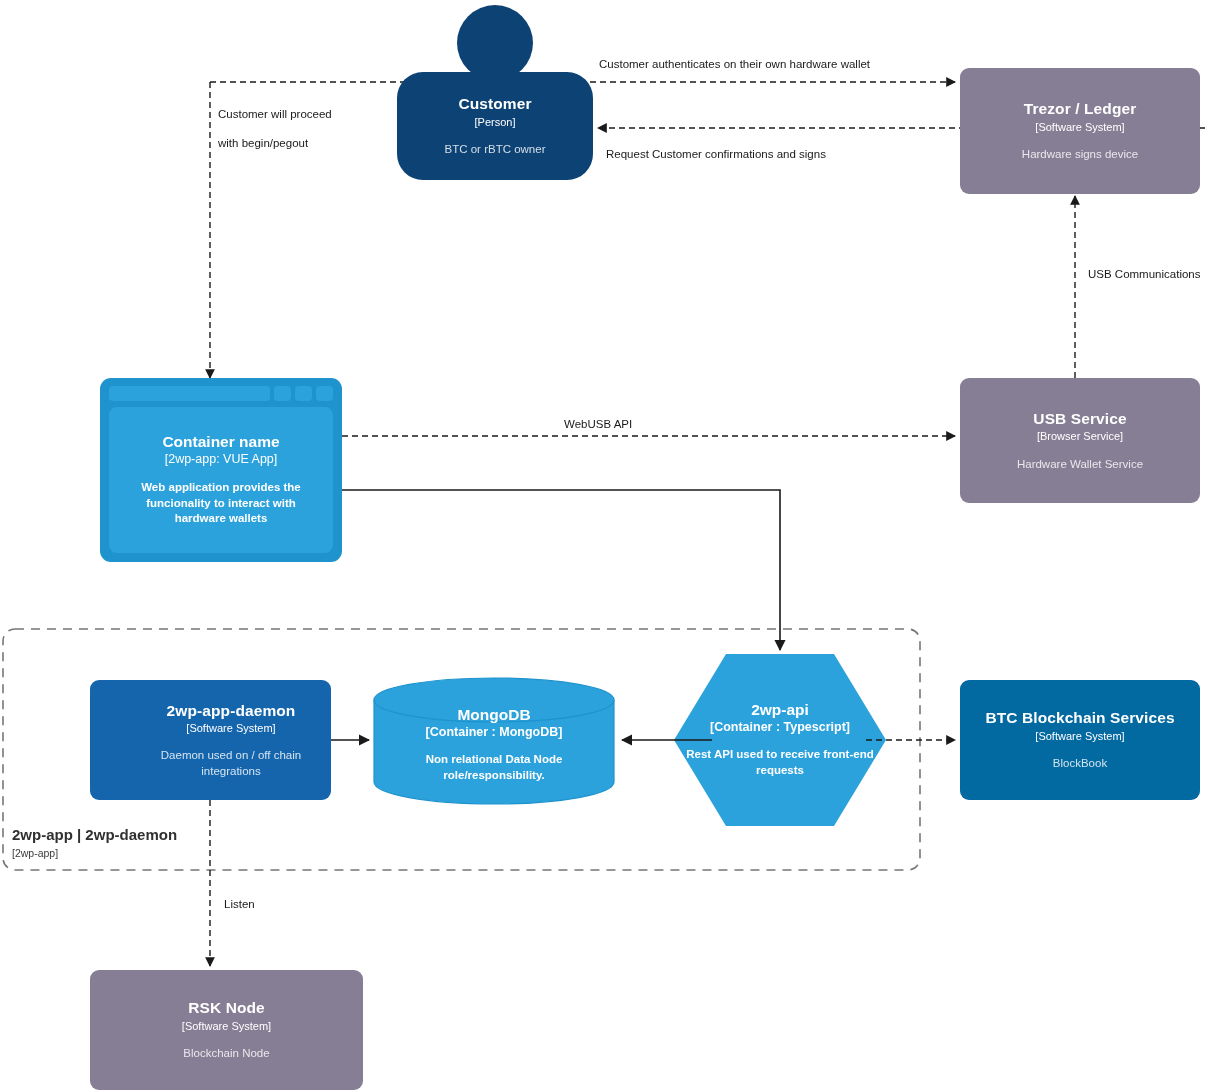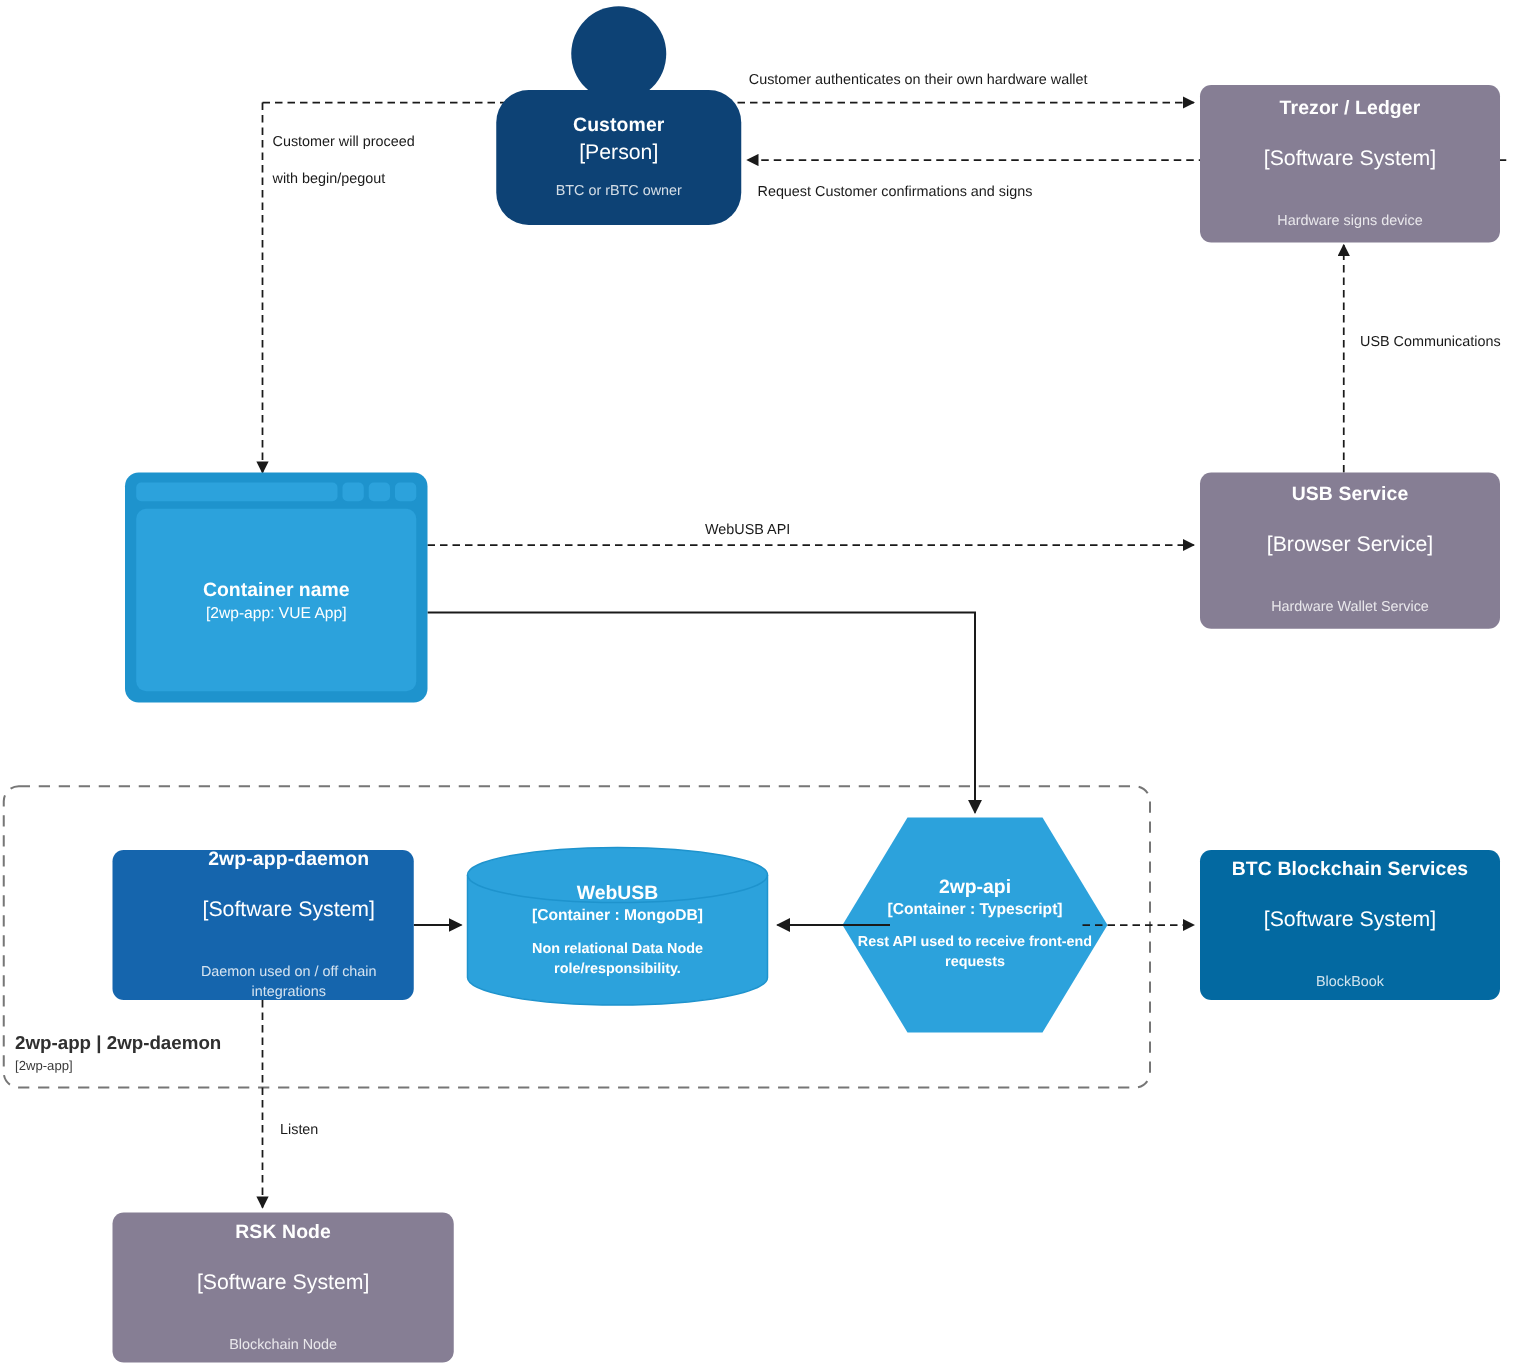--- a/index.html
+++ b/index.html
@@ -41,21 +41,21 @@
     color: #ffffff;
     pointer-events: auto;
   }
   .node .n-title {
     font-weight: bold;
     font-size: 15.5px;
     line-height: 1.25;
     letter-spacing: 0.1px;
   }
   .node .n-type {
-    font-size: 17px;
+    font-size: 11px;
     line-height: 1.3;
     margin-top: 1px;
   }
   .node .n-desc {
     font-size: 11.5px;
     line-height: 1.35;
     margin-top: 13px;
     opacity: 0.82;
   }
 
@@ -65,21 +65,20 @@
     border-radius: 26px;
   }
   .person-head {
     position: absolute;
     border-radius: 50%;
   }
 
   
   .box {
     border-radius: 9px;
-    gap: 19px;
   }
 
   
   .browser {
     position: absolute;
     z-index: 3;
     border-radius: 11px;
     box-sizing: border-box;
     padding-top: 22px;
   }
@@ -235,31 +234,32 @@
   <div class="browser" style="left:100px; top:378px; width:242px; height:184px; background:#1e93cd;">
     <div class="browser-bar">
       <span class="bseg wide"></span>
       <span class="bseg dot"></span>
       <span class="bseg dot"></span>
       <span class="bseg dot"></span>
     </div>
     <div class="browser-body" style="background:#2ca2dc;">
       <div class="n-title">Container name</div>
       <div class="n-type">[2wp-app: VUE App]</div>
+      <div class="n-desc">Web application provides the funcionality to interact with hardware wallets</div>
     </div>
   </div>
 
   <div class="node box" style="left:90px; top:680px; width:241px; height:120px; background:#1565ad;padding-left:41px;">
     <div class="n-title">2wp-app-daemon</div>
     <div class="n-type">[Software System]</div>
     <div class="n-desc">Daemon used on / off chain integrations</div>
   </div>
 
   <div class="shape-text" style="left:374px; top:700px; width:240px; height:90px; padding:0 8px;">
-    <div class="n-title">WebUSB</div>
+    <div class="n-title">MongoDB</div>
     <div class="n-type">[Container : MongoDB]</div>
     <div class="n-desc">Non relational Data Node role/responsibility.</div>
   </div>
 
   <div class="shape-text" style="left:680px; top:680px; width:200px; height:120px; padding:0 2px;">
     <div class="n-title">2wp-api</div>
     <div class="n-type">[Container : Typescript]</div>
     <div class="n-desc">Rest API used to receive front-end requests</div>
   </div>
 

